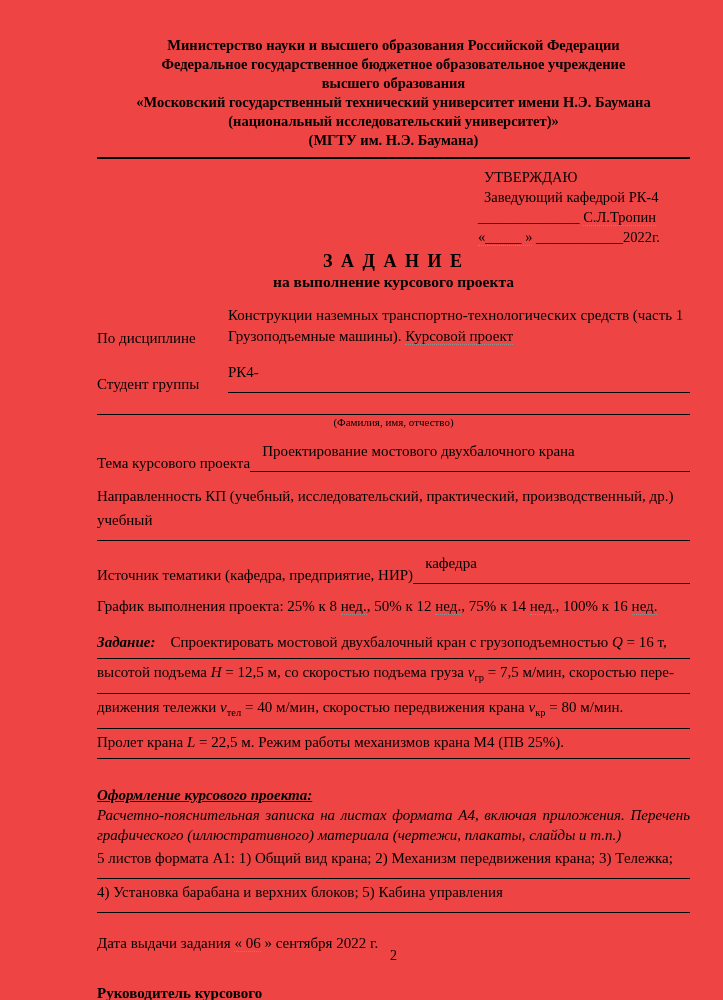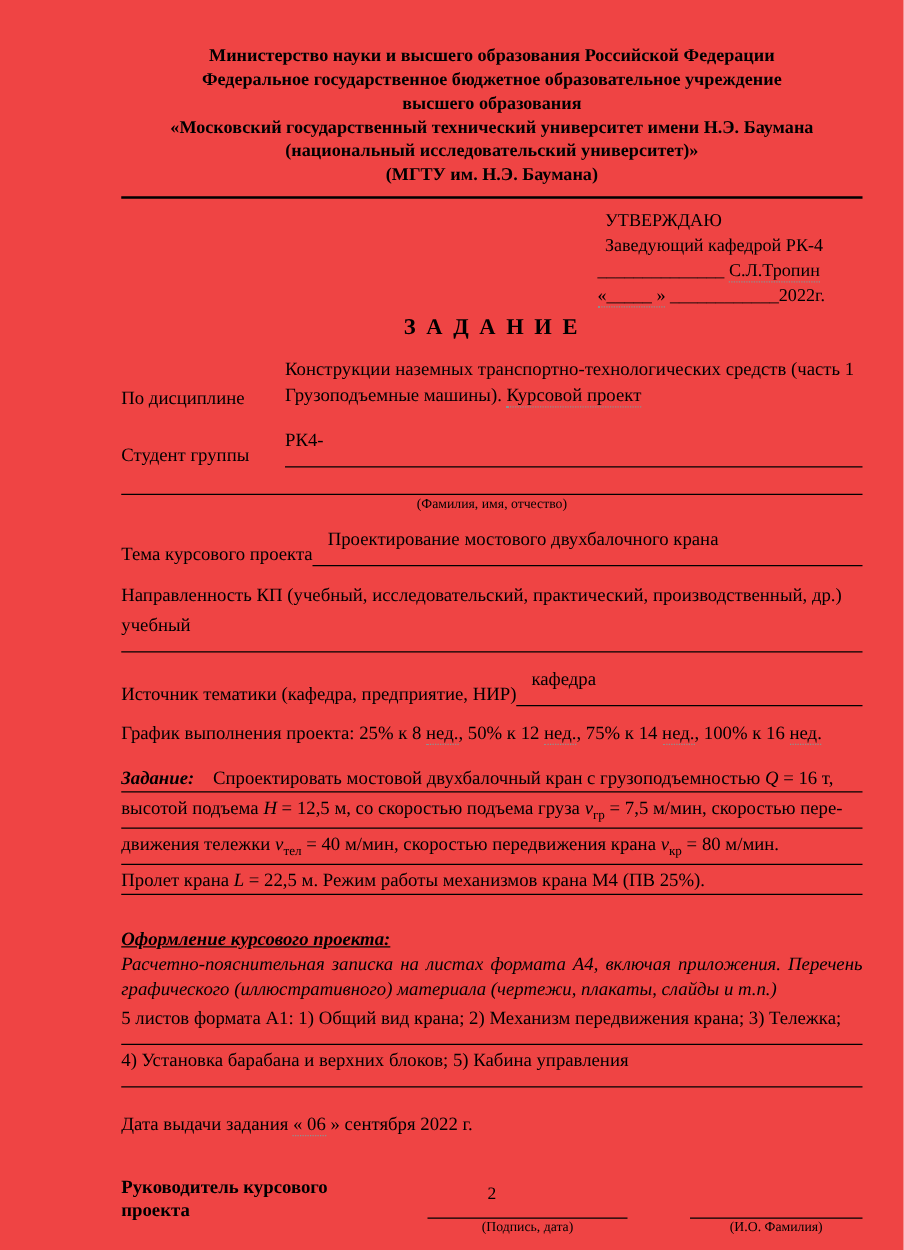--- a/index.html
+++ b/index.html
@@ -77,21 +77,21 @@
   .underline-row {
     border-bottom: 1px solid #000;
     padding: 3px 0 10px 0;
     line-height: 20px;
   }
   .pl12 { padding-left: 12px; }
   
   .task { margin-top: 12px; }
   .task-line {
     border-bottom: 1px solid #000;
-    padding: 4px 0 0 0;
+    padding: 4px 0 6px 0;
     line-height: 19px;
   }
   
   .i { font-style: italic; }
   .bi { font-style: italic; font-weight: bold; }
   .sub { font-size: 0.7em; vertical-align: sub; }
   .dot { border-bottom: 1.6px dotted #8f8f8f; }
   
   .fmt-heading {
     margin-top: 26px;
@@ -155,20 +155,21 @@
   <div class="thick-rule"></div>
 
   <section class="approval">
     <div class="pad">УТВЕРЖДАЮ</div>
     <div class="pad">Заведующий кафедрой РК-4</div>
     <div><span>______________ </span><span class="dot">С.Л.Тропин</span></div>
     <div><span class="dot">«_____ »</span><span> ____________2022г.</span></div>
   </section>
 
   <div class="doc-title">З А Д А Н И Е</div>
+  <div class="doc-subtitle">на выполнение курсового проекта</div>
 
   <div class="field-row row-gap-14">
     <div class="f-label fixed">По дисциплине</div>
     <div class="f-value-multi">
       <div>Конструкции наземных транспортно-технологических средств (часть 1</div>
       <div><span>Грузоподъемные машины). </span><span class="dot">Курсовой проект</span></div>
     </div>
   </div>
 
   <div class="field-row row-gap-10">

